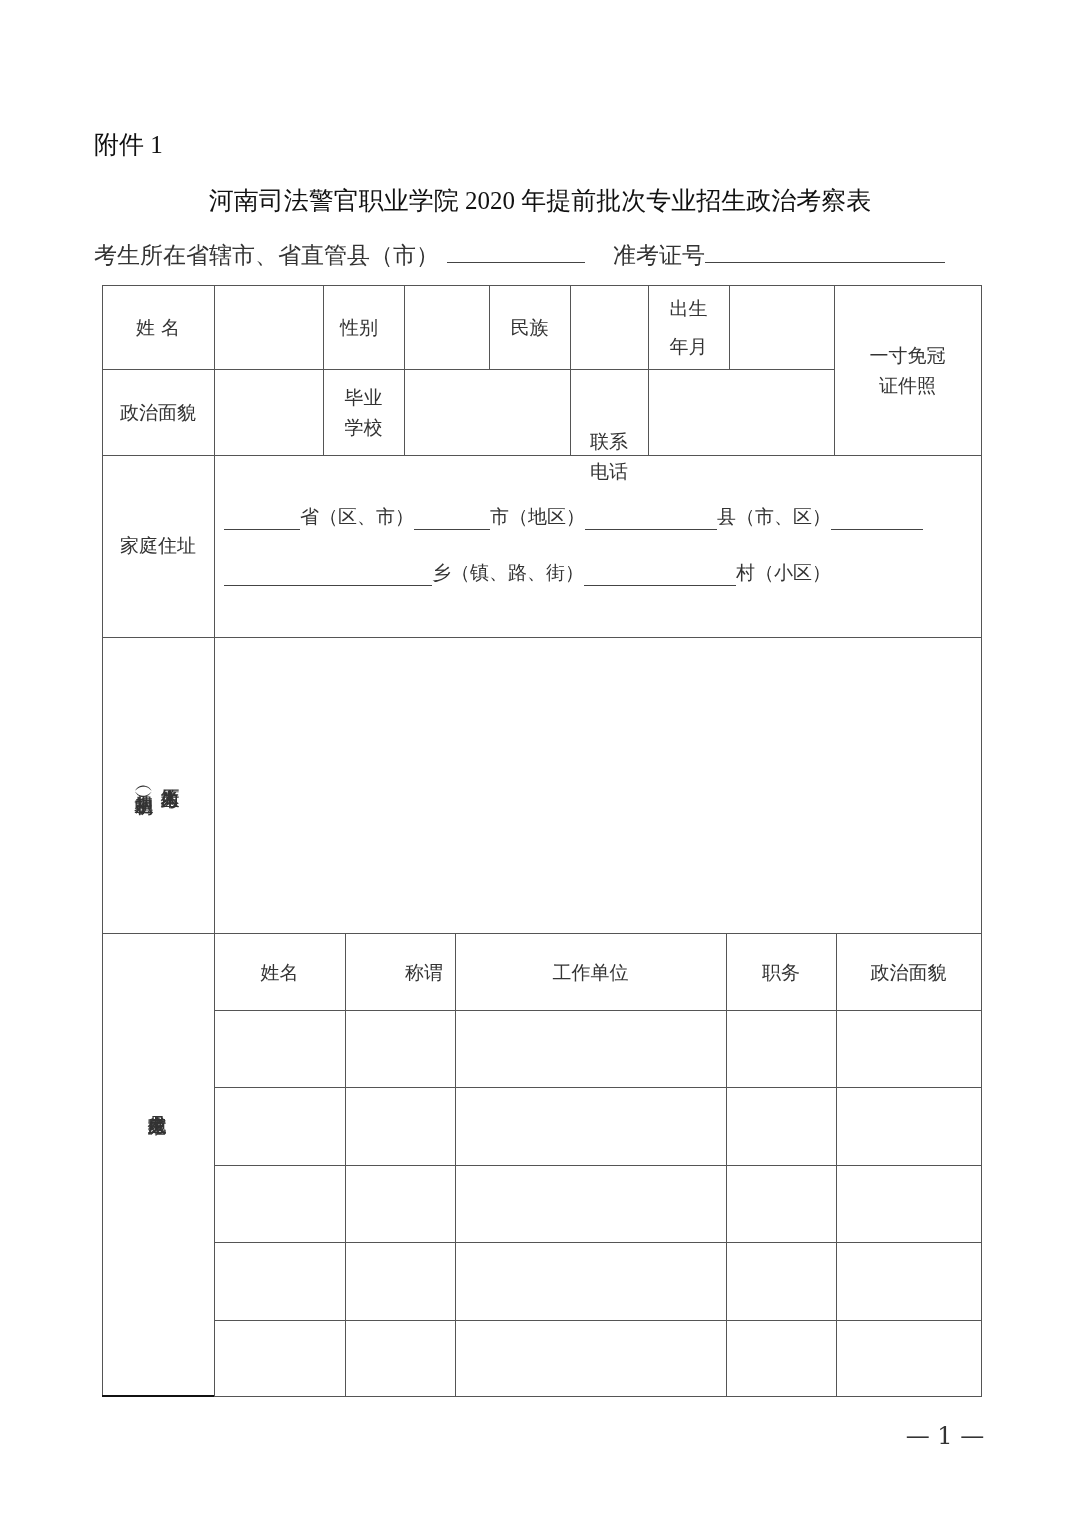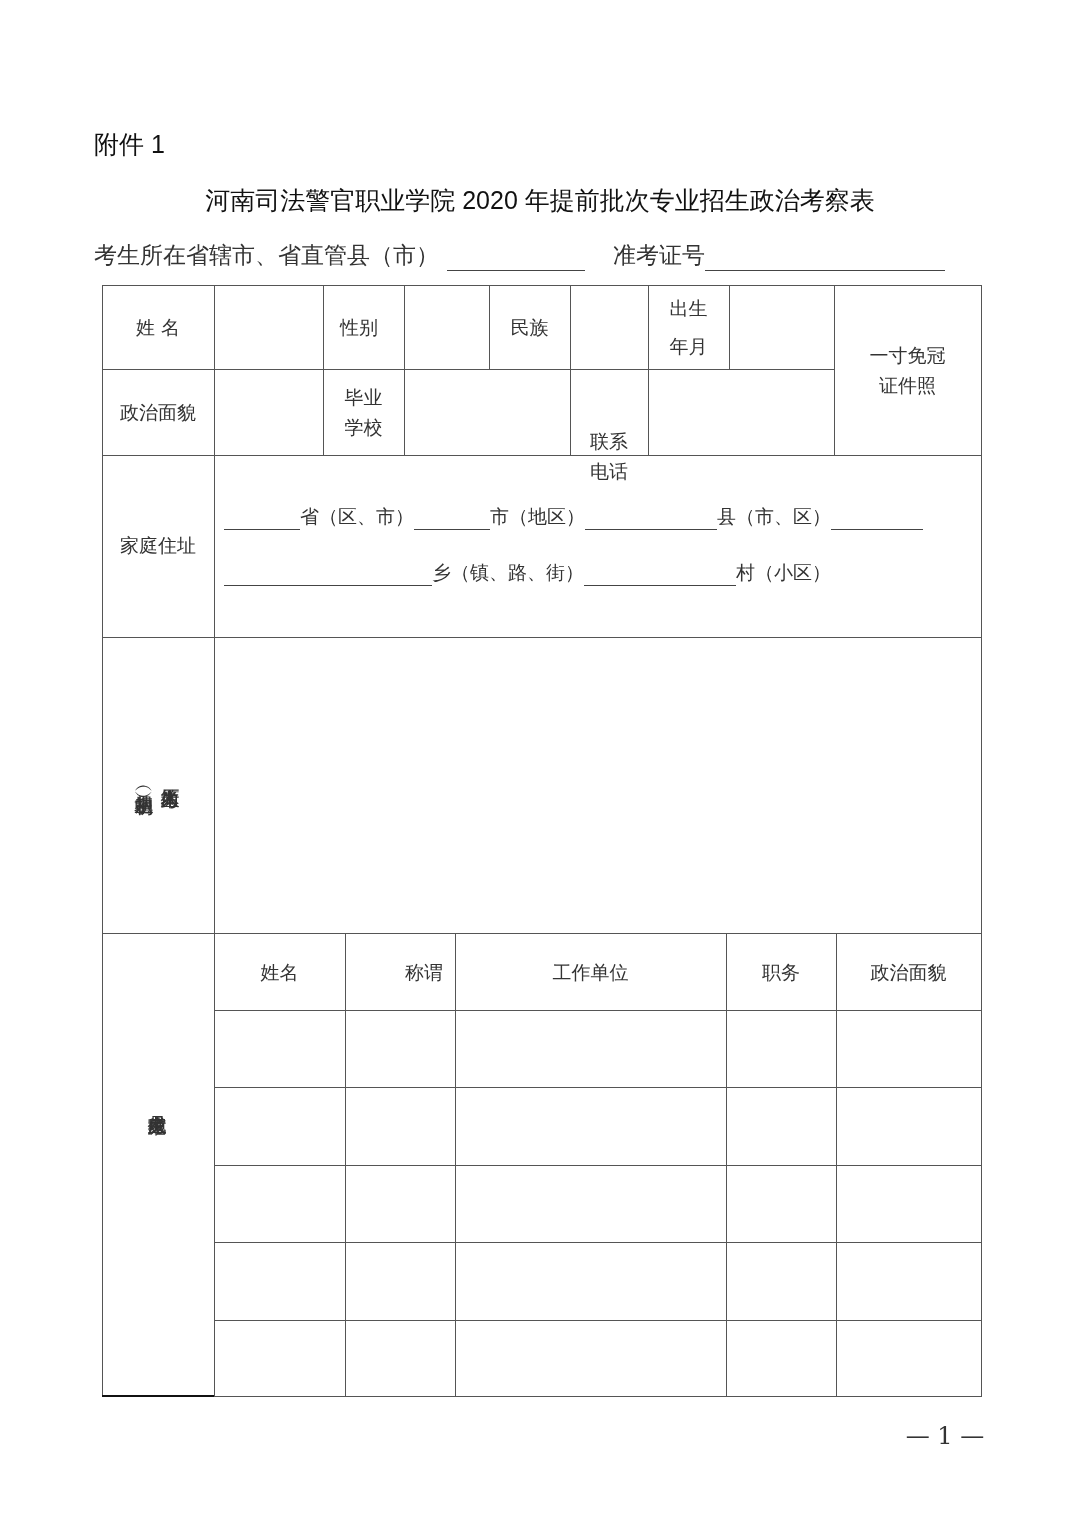--- a/index.html
+++ b/index.html
@@ -1,37 +1,37 @@
 <!DOCTYPE html>
 <html><head>
 <meta charset="utf-8">
 <style>
   html, body { margin:0; padding:0; background:#ffffff; }
   body { width:1080px; height:1528px; position:relative; overflow:hidden;
          font-family:"DejaVu Serif", "Liberation Serif", serif; color:#222; }
   .abs { position:absolute; }
-  .sans { font-family:Liberation Sans, sans-serif; }
+  .sans { font-family:Liberation Serif, serif; }
   .hline { position:absolute; height:0; border-top:1.5px solid #555; }
   .vline { position:absolute; width:0; border-left:1.5px solid #555; }
   .cell-label { position:absolute; display:flex; align-items:center; justify-content:center;
                 text-align:center; font-size:19px; line-height:30px; color:#333; }
   .field { position:absolute; }
   .vert { writing-mode:vertical-rl; text-orientation:upright; font-size:19px; line-height:24px; letter-spacing:0px; color:#333; }
   .uline { display:inline-block; border-bottom:1.3px solid #444; height:22px; vertical-align:baseline; }
   .addr-line { position:absolute; left:224px; font-size:19px; color:#333; white-space:nowrap; display:flex; align-items:flex-end; }
   .addr-line span { display:inline-block; }
 </style>
 </head>
 <body>
 
 <div class="abs sans" style="left:94px; top:128px; font-size:25px; color:#111;">附件 1</div>
 
 <div class="abs sans" style="left:0; width:1080px; top:184px; text-align:center; font-size:25px; color:#111;">河南司法警官职业学院 2020 年提前批次专业招生政治考察表</div>
 
-<div class="abs" style="left:94px; top:240px; font-size:23px; color:#333; white-space:nowrap; display:flex; align-items:flex-end;">
+<div class="abs" style="left:94px; top:240px; font-size:23px; color:#333; white-space:nowrap; display:flex; align-items:flex-start;">
   <span>考生所在省辖市、省直管县（市）</span>
   <span class="uline" style="width:138px; margin-left:8px;"></span>
   <span style="margin-left:28px;">准考证号</span>
   <span class="uline" style="width:240px;"></span>
 </div>
 
 <div>
 
   <div class="hline" style="left:102px; top:285px; width:880px;"></div>
   <div class="vline" style="left:102px; top:285px; height:1111px;"></div>

